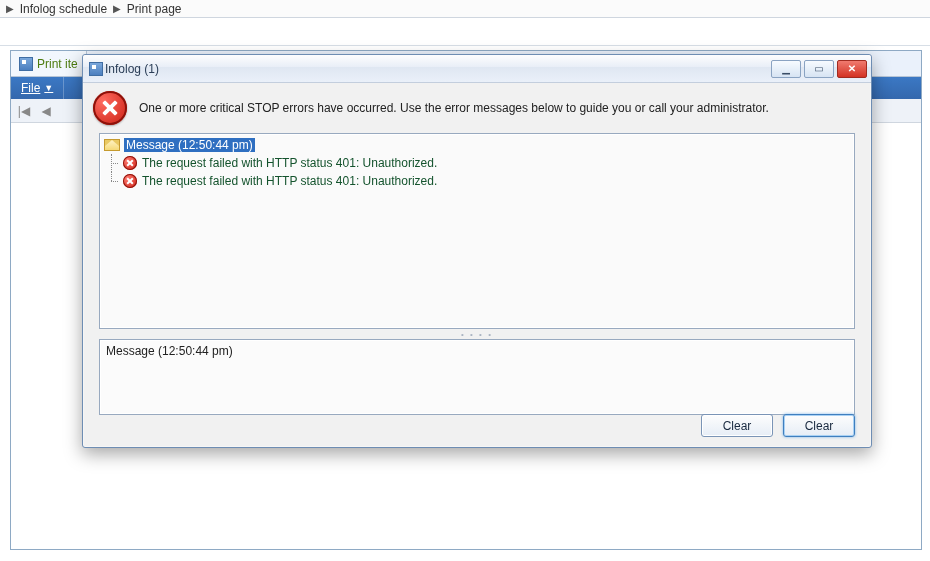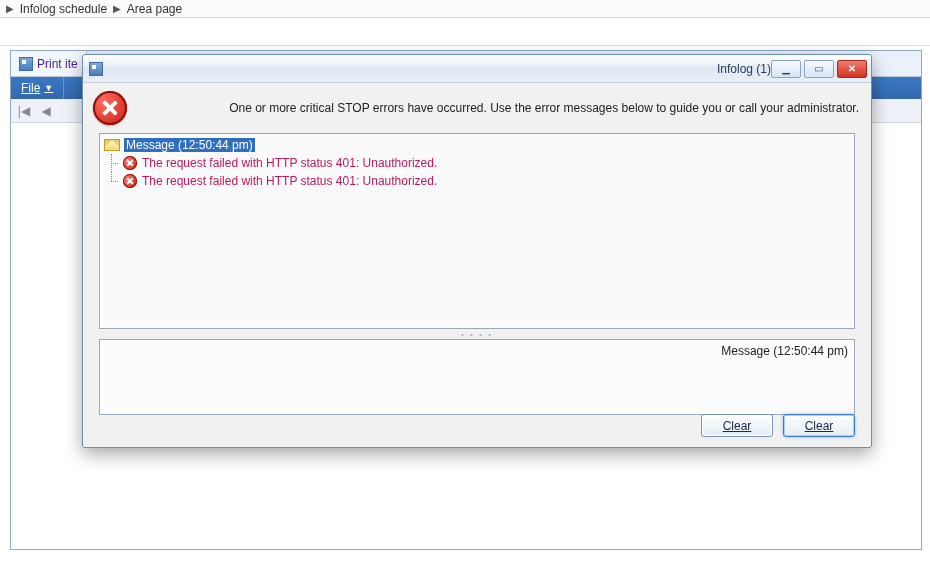--- a/index.html
+++ b/index.html
@@ -48,21 +48,21 @@
     border-bottom: 1px solid #b7c5d6;
     display: flex;
     align-items: stretch;
   }
   .bg-tab {
     display: flex; align-items: center; gap: 4px;
     padding: 0 8px;
     border-right: 1px solid #b7c5d6;
     background: #f2f7fd;
     font-size: 12px;
-    color: #4c1d95;
+    color: #4d7c0f;
   }
   .bg-menubar {
     height: 22px;
     background: linear-gradient(#3b78c4, #3468ad);
     display: flex;
     align-items: stretch;
   }
   .bg-menu-item {
     display: flex; align-items: center; gap: 4px;
     color: #fff;
@@ -90,21 +90,20 @@
 
   
   .dialog {
     position: absolute;
     left: 82px; top: 54px;
     width: 790px; height: 394px;
     border: 1px solid #6e8db3;
     background: #f1f1f1;
     box-shadow: 0 6px 18px rgba(0,0,0,.35), 0 0 0 1px rgba(255,255,255,.4) inset;
     border-radius: 3px;
-    text-align: right;
   }
 
   .dlg-titlebar {
     height: 28px;
     background: linear-gradient(#fdfdfe, #e8eef7 45%, #dfe7f2 46%, #eaf0f9);
     border-bottom: 1px solid #c3cedd;
     display: flex;
     align-items: center;
     padding: 0 4px 0 6px;
     border-radius: 3px 3px 0 0;
@@ -218,21 +217,21 @@
   .smallerr::before, .smallerr::after {
     content:"";
     position:absolute;
     left:50%; top:50%;
     width: 8px; height: 2px;
     background:#fff;
   }
   .smallerr::before { transform: translate(-50%,-50%) rotate(45deg); }
   .smallerr::after  { transform: translate(-50%,-50%) rotate(-45deg); }
 
-  .label { font-size: 12px; color: #be185d; }
+  .label { font-size: 12px; color: #14532d; }
 
   .grip {
     height: 10px;
     display:flex; align-items:center; justify-content:center;
     color:#aab4c2; font-size:8px; letter-spacing:2px;
   }
 
   .detailbox {
     margin: 0 16px;
     height: 76px;
@@ -252,21 +251,20 @@
   .btn {
     min-width: 72px; height: 23px;
     border: 1px solid #7a94b6;
     border-radius: 3px;
     background: linear-gradient(#fdfdfd, #e6edf6);
     color: #1a2a40;
     font-size: 12px;
     display: flex; align-items: center; justify-content: center;
     box-shadow: 0 0 0 1px #fff inset;
     cursor: default;
-    text-decoration: underline;
   }
   .btn.primary {
     border-color: #3f7fbf;
     box-shadow: 0 0 0 1px #a9d1f4 inset, 0 0 3px #7ab4e8;
   }
 
   .app-icon {
     width: 14px; height: 14px;
     display:inline-block;
     background: linear-gradient(#7aa7db,#4c7fbf);
@@ -279,21 +277,21 @@
     background:#fff;
   }
 </style>
 </head>
 <body>
 
 <div class="breadcrumb">
   <span class="bc-arrow">▶</span>
   <span>Infolog schedule</span>
   <span class="bc-arrow">▶</span>
-  <span>Area page</span>
+  <span>Print page</span>
 </div>
 <div class="blankstrip"></div>
 
 <div class="bg-window">
   <div class="bg-tabstrip">
     <div class="bg-tab">
       <span class="app-icon"></span>
       <span>Print ite</span>
     </div>
   </div>

